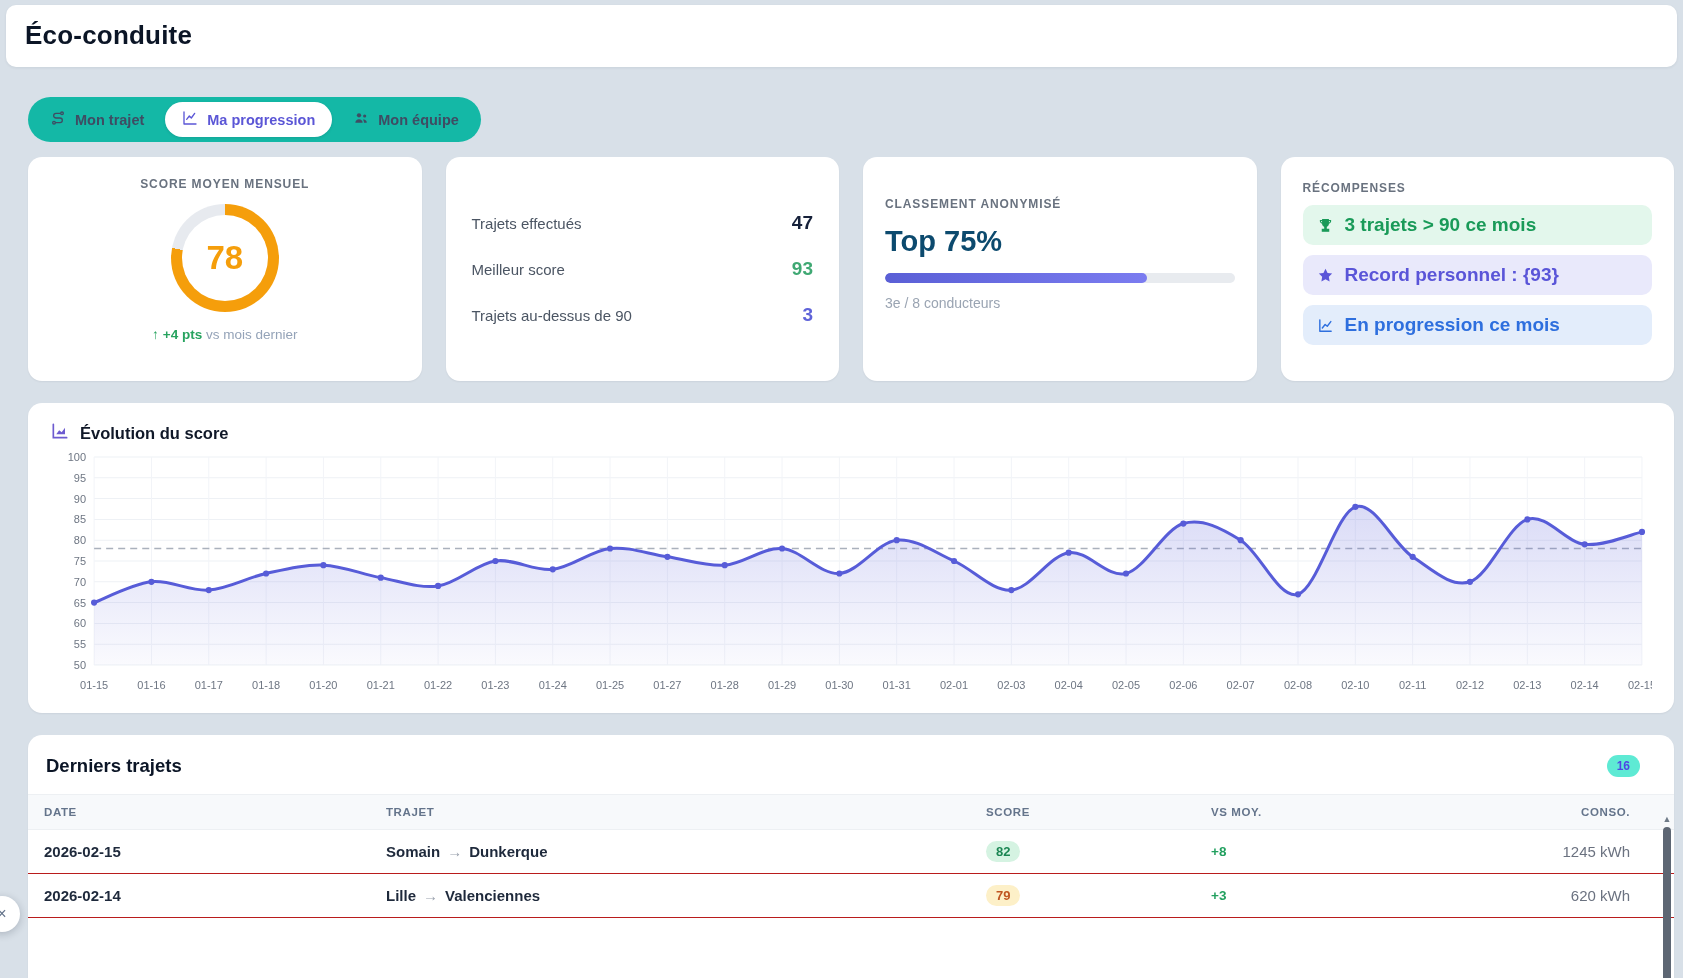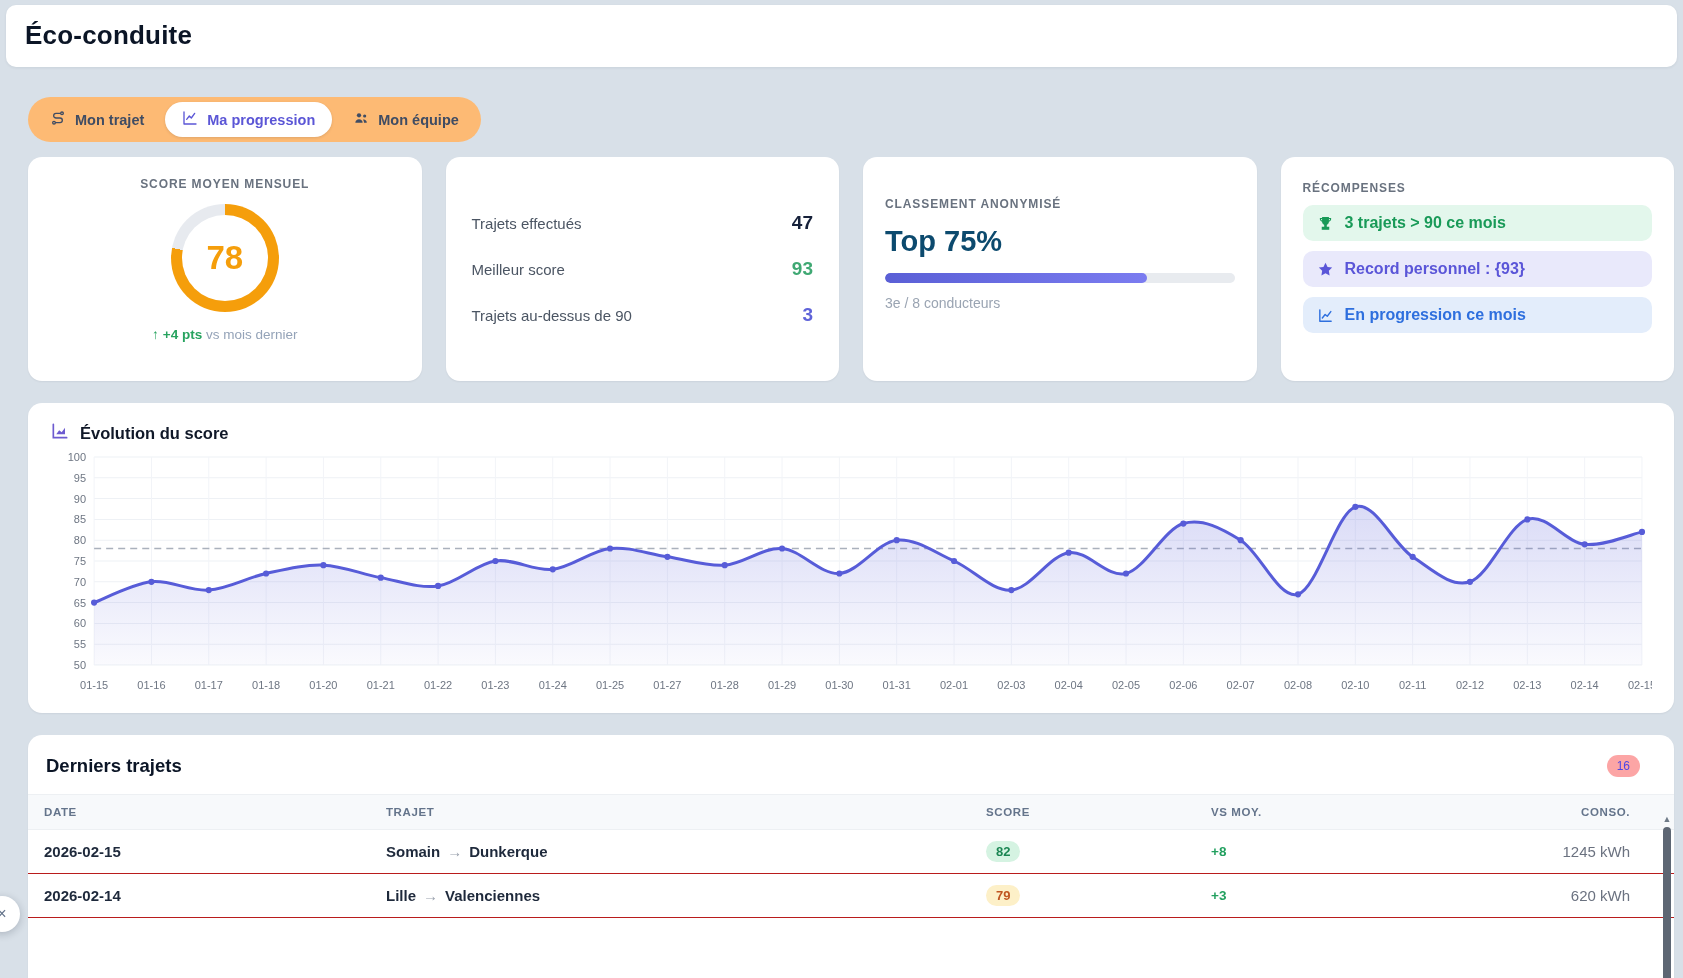--- a/index.html
+++ b/index.html
@@ -13,21 +13,21 @@
   
   .header{
     background:#ffffff; margin:5px 6px 0 6px; border-radius:10px;
     padding:15px 24px 16px 19px; box-shadow:0 1px 3px rgba(15,23,42,.07);
   }
   .header h1{ font-size:26px; font-weight:800; letter-spacing:.2px; color:#0b1526;}
   .header p{ margin-top:8px; font-size:15px; color:#4a5568;}
   
   .content{ padding:30px 9px 0 28px; }
   
-  .tabs{ display:inline-flex; background:#fdba74; border-radius:999px; padding:5px; gap:4px;}
+  .tabs{ display:inline-flex; background:#14b8a6; border-radius:999px; padding:5px; gap:4px;}
   .tab{ display:flex; align-items:center; gap:9px; padding:8px 17px; border-radius:999px;
         font-size:14.5px; font-weight:700; color:#3f4c63; cursor:pointer; border:none; background:transparent;}
   .tab.active{ background:#ffffff; color:#5b56d6; box-shadow:0 1px 3px rgba(15,23,42,.12);}
   .tab svg{ width:16px; height:16px; }
   
   .cards{ display:grid; grid-template-columns:repeat(4,1fr); gap:24px; margin-top:15px; align-items:stretch;}
   .card{ background:#fff; border-radius:14px; box-shadow:0 1px 2px rgba(15,23,42,.06); padding:20px 22px; min-height:224px;}
   .card-label{ font-size:12px; font-weight:700; color:#69727f; letter-spacing:.9px;}
   
   .card.score{ display:flex; flex-direction:column; align-items:center; text-align:center;}
@@ -44,38 +44,38 @@
   .stat-value{ font-size:19px; font-weight:800;}
   
   .card.ranking{ padding-top:40px;}
   .ranking-headline{ margin-top:14px; font-size:29px; font-weight:700; color:#0c4a6e;}
   .bar-track{ margin-top:15px; height:10px; border-radius:5px; background:#e8ebef; overflow:hidden;}
   .bar-fill{ height:100%; border-radius:5px; background:linear-gradient(90deg,#5a5fd6,#7b7cf0);}
   .ranking-note{ margin-top:12px; font-size:14px; color:#9aa4b2;}
   
   .card.rewards{ padding-top:24px;}
   .reward-pill{ display:flex; align-items:center; gap:11px; border-radius:10px; padding:9px 14px;
-                font-size:16px; font-weight:700; margin-top:10px;}
+                font-size:19px; font-weight:700; margin-top:10px;}
   .reward-pill svg{ width:17px; height:17px; flex:0 0 auto;}
   
   .chart-card{ background:#fff; border-radius:14px; box-shadow:0 1px 2px rgba(15,23,42,.06);
                margin-top:22px; padding:18px 22px 10px;}
   .chart-head{ display:flex; align-items:center; gap:10px;}
   .chart-head svg{ width:20px; height:20px;}
   .chart-title{ font-size:16.5px; font-weight:800; color:#101828;}
   .legend{ display:flex; justify-content:center; gap:28px; margin-top:12px;}
   .legend-item{ display:flex; align-items:center; gap:8px; font-size:13px; color:#4b5563; cursor:pointer;}
   .legend-dot{ width:13px; height:13px; border-radius:50%;}
   #chart{ display:block; width:100%; height:256px; margin-top:2px;}
   
   .table-card{ background:#fff; border-radius:14px 14px 0 0; box-shadow:0 1px 2px rgba(15,23,42,.06);
                margin-top:22px; padding-top:20px; position:relative; height:300px;}
   .table-title-row{ display:flex; justify-content:space-between; align-items:center; padding:0 34px 0 18px;}
   .table-title{ font-size:18.5px; font-weight:800; color:#0b1526;}
-  .count-badge{ background:#fca5a5; color:#4f46e5; font-size:12px; font-weight:400;
+  .count-badge{ background:#5eead4; color:#4f46e5; font-size:12px; font-weight:700;
                 padding:4px 10px; border-radius:999px;}
   .thead,.trow{ display:grid; grid-template-columns:342px 600px 225px 320px 1fr; align-items:center;
                 padding-left:16px; padding-right:44px;}
   .thead{ margin-top:17px; background:#f7f9fb; border-top:1px solid #edf0f3; border-bottom:1px solid #edf0f3;
           padding-top:11px; padding-bottom:11px;}
   .th{ font-size:11.5px; font-weight:700; color:#64748b; letter-spacing:.6px;}
   .th:last-child{ text-align:right;}
   .trow{ padding-top:11px; padding-bottom:11px; border-bottom:1px solid #b91c1c;}
   .cell-date{ font-size:15px; font-weight:600; color:#1e293b;}
   .cell-trip{ font-size:15px; font-weight:600; color:#1e293b;}

